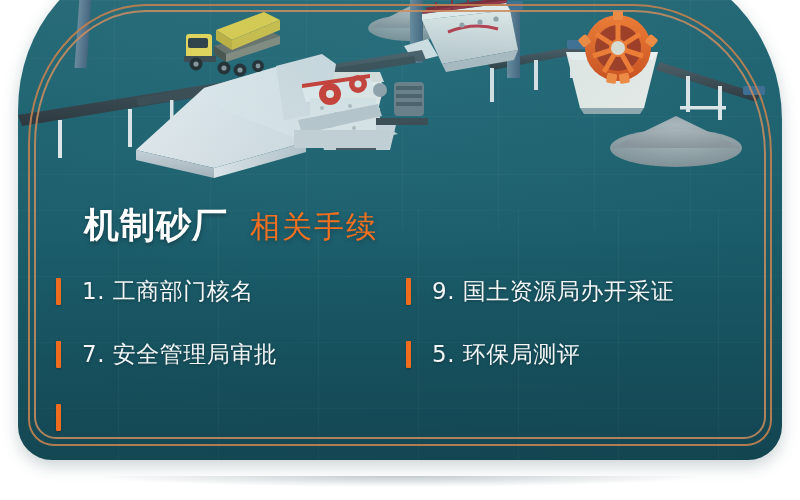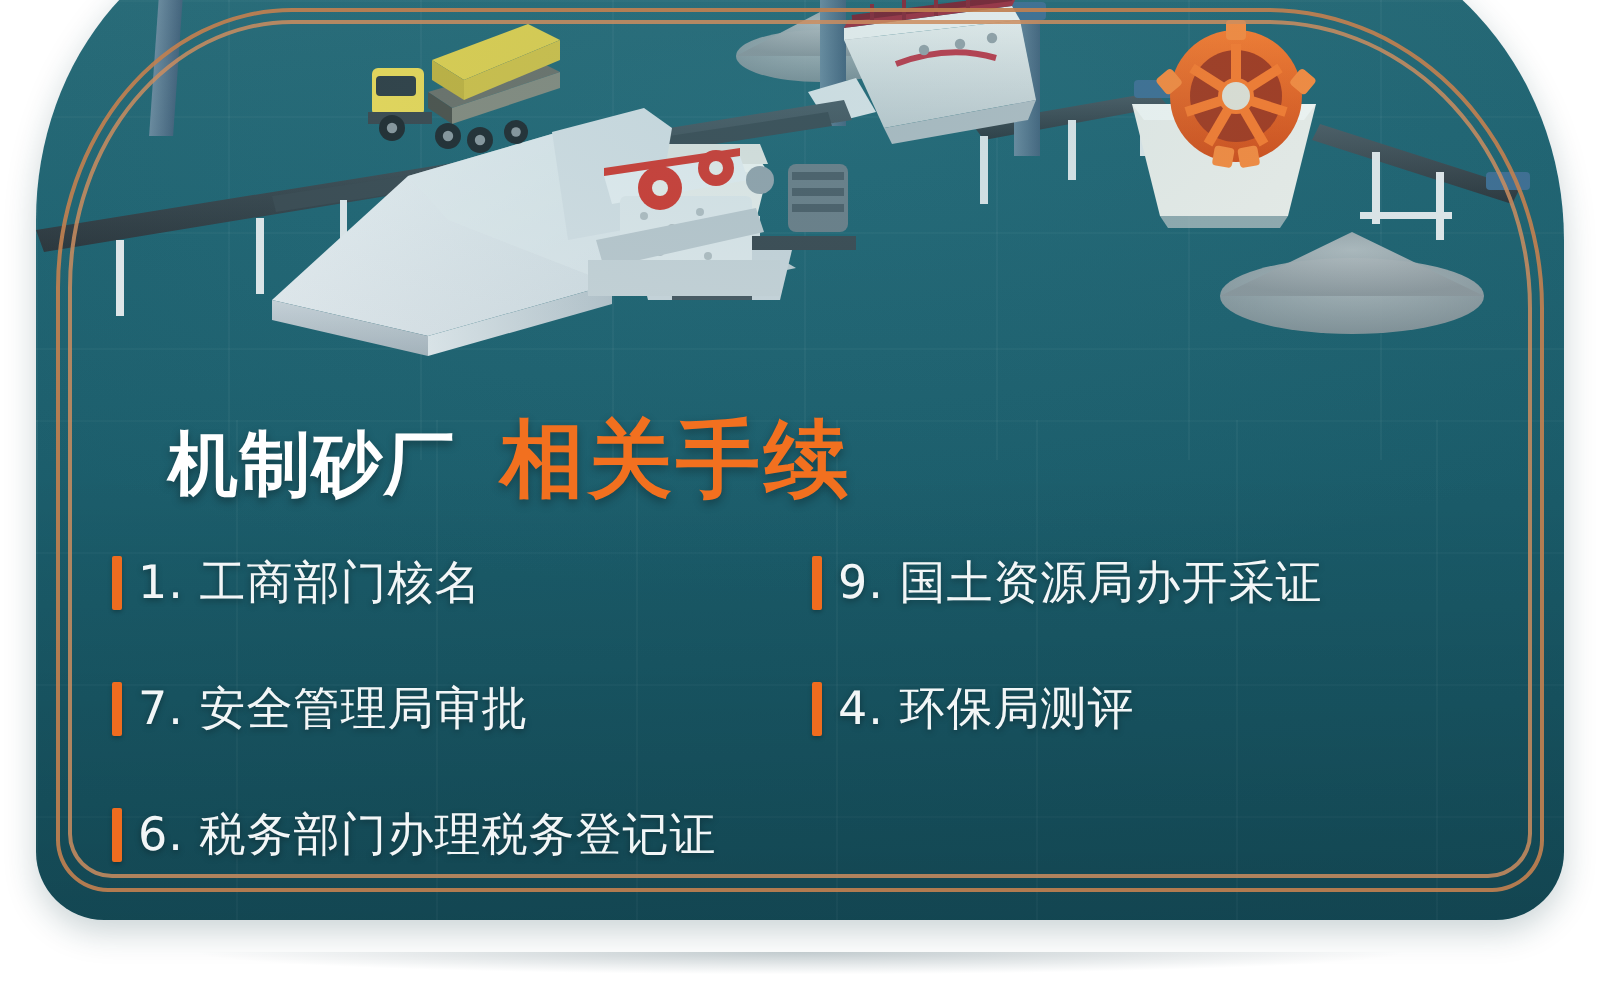--- a/index.html
+++ b/index.html
@@ -103,37 +103,37 @@
     display: flex; align-items: baseline; gap: 22px;
     white-space: nowrap;
   }
   #headline .hl-white {
     font-size: 35px; font-weight: bold; color: #ffffff;
     letter-spacing: 1px;
     text-shadow: 0 2px 4px rgba(0,0,0,0.35);
     font-family: "DejaVu Sans", "Liberation Sans", sans-serif;
   }
   #headline .hl-orange {
-    font-size: 42px; font-weight: bold; color: #f2701f;
+    font-size: 30px; font-weight: normal; color: #f2701f;
     letter-spacing: 2px;
     text-shadow: 0 2px 5px rgba(0,0,0,0.30);
     font-family: "DejaVu Sans", "Liberation Sans", sans-serif;
   }
 
   #steps {
     position: absolute;
     left: 38px; top: 300px;
     width: 724px;
     display: grid;
     grid-template-columns: 350px 374px;
     grid-auto-rows: 63px;
     column-gap: 0px;
   }
   .step {
-    display: flex; align-items: center; gap: 8px;
+    display: flex; align-items: center; gap: 21px;
     white-space: nowrap;
   }
   .step-marker {
     width: 5px; height: 27px;
     background: #ef6c1f;
     border-radius: 1px;
     flex: none;
     box-shadow: 0 1px 2px rgba(0,0,0,0.25);
   }
   .step-label {
@@ -385,25 +385,24 @@
       <div class="step">
         <span class="step-marker"></span>
         <span class="step-label">9. 国土资源局办开采证</span>
       </div>
       <div class="step">
         <span class="step-marker"></span>
         <span class="step-label">7. 安全管理局审批</span>
       </div>
       <div class="step">
         <span class="step-marker"></span>
-        <span class="step-label">4. 环保局测评</span>
+        <span class="step-label">5. 环保局测评</span>
       </div>
       <div class="step">
         <span class="step-marker"></span>
-        <span class="step-label">6. 税务部门办理税务登记证</span>
       </div>
     </div>
 
     <div class="trim" id="trim-outer"></div>
     <div class="trim" id="trim-inner"></div>
   </div>
 
   <div id="ground-shadow"></div>
 </div>
 

